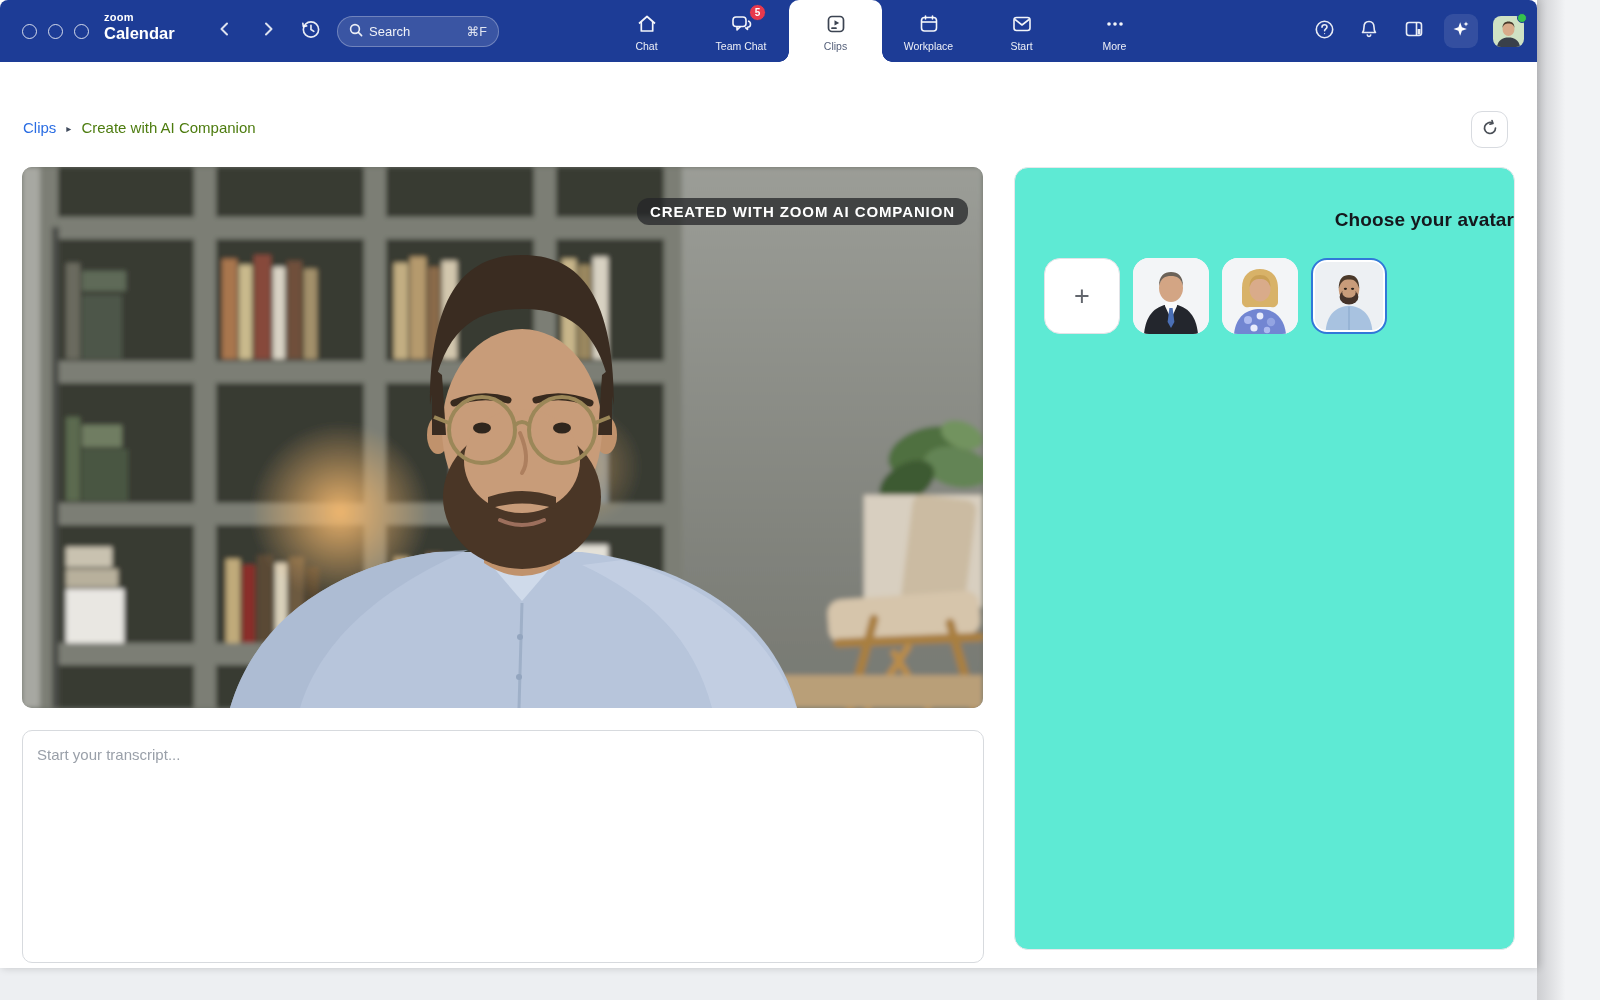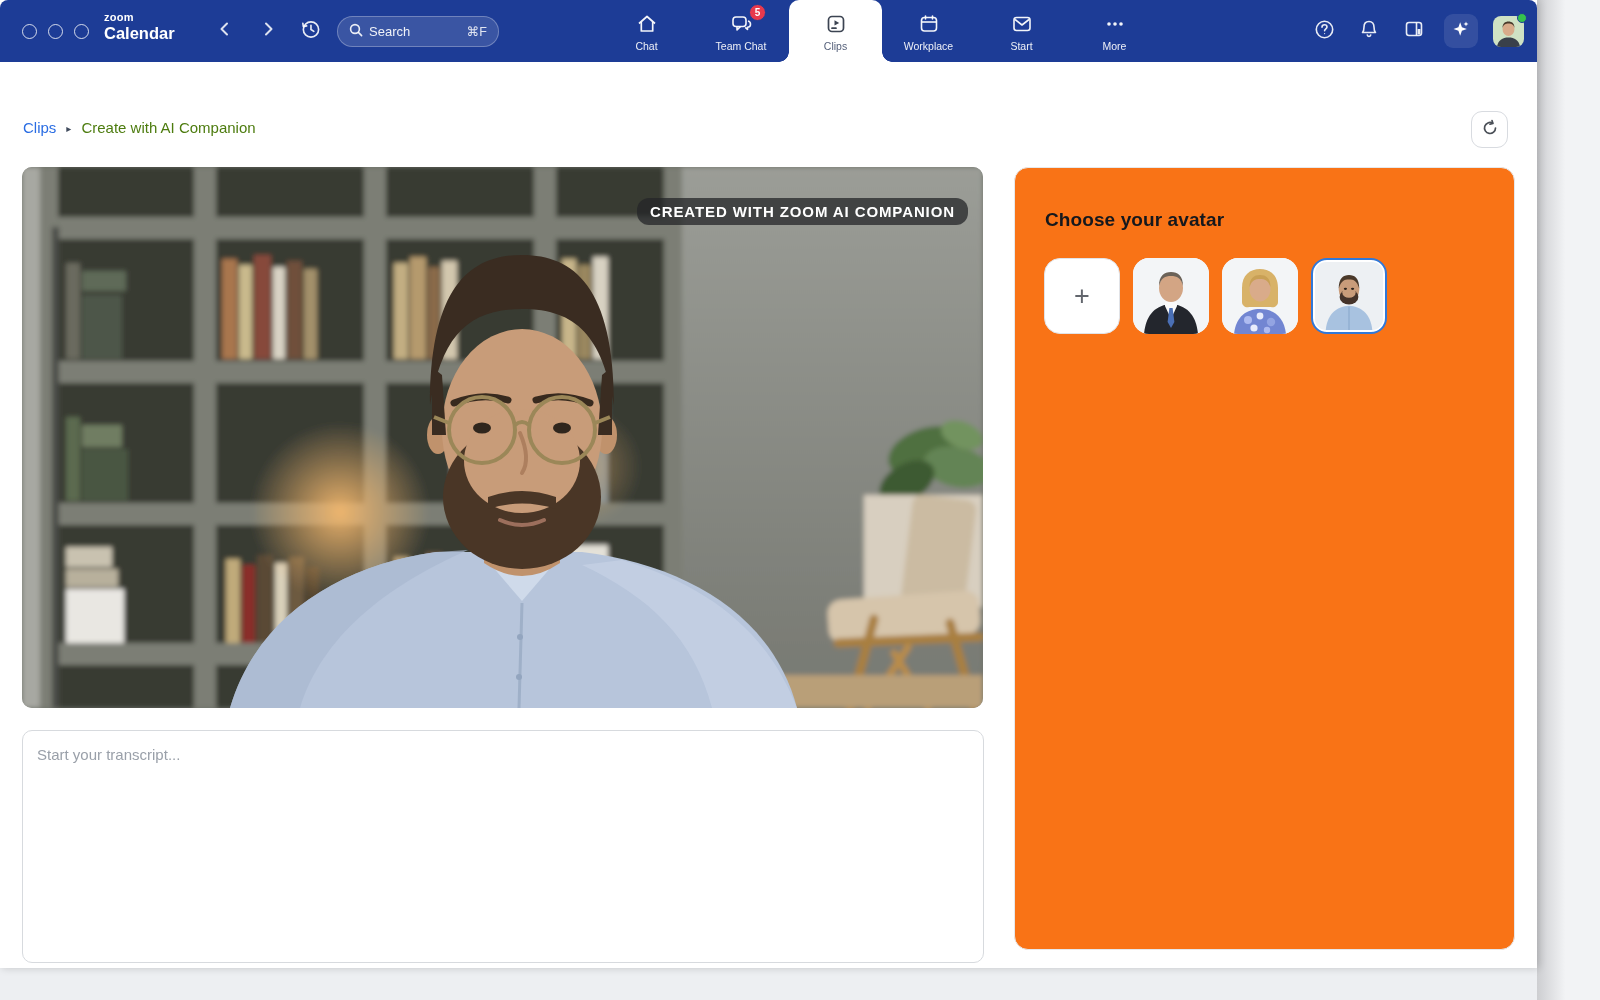--- a/index.html
+++ b/index.html
@@ -63,22 +63,22 @@
 
   
   .video { position:absolute; left:22px; top:167px; width:961px; height:541px; border-radius:10px;
            overflow:hidden; background:#6e7169; }
   .video svg { width:100%; height:100%; display:block; }
   .video-badge { position:absolute; top:31px; right:15px; background:rgba(36,37,40,.75); color:#fff;
                  font-size:15px; font-weight:700; letter-spacing:.9px; padding:5px 13px;
                  border-radius:12px; white-space:nowrap; }
 
   
-  .panel { position:absolute; left:1014px; top:167px; width:501px; height:783px; background:#f97316;
-           border:1px solid #e6e8eb; border-radius:14px; }
+  .panel { position:absolute; left:1014px; top:167px; width:501px; height:783px; background:#5eead4;
+           border:1px solid #e6e8eb; border-radius:14px;text-align:right; }
   .panel-title { margin:41px 0 0 30px; font-size:19px; font-weight:700; color:#15181d; letter-spacing:.1px; }
   .avatar-row { display:flex; gap:13px; margin:27px 0 0 29px; }
   .tile { width:76px; height:76px; border-radius:16px; flex:0 0 auto; cursor:pointer; }
   .add-tile { border:1px solid #e1e3e7; background:#fff; color:#62666d; font-size:27px; font-weight:300;
               display:flex; align-items:center; justify-content:center; }
   .avatar-tile { overflow:hidden; position:relative; background:#f3f5f7; }
   .avatar-tile svg { width:100%; height:100%; display:block; }
   .avatar-tile.selected { border:2.5px solid #3178d8; background:#fff; padding:2px; overflow:visible; }
   .avatar-tile.selected .inner { width:100%; height:100%; border-radius:11px; overflow:hidden; }
   .avatar-tile .inner { width:100%; height:100%; }

